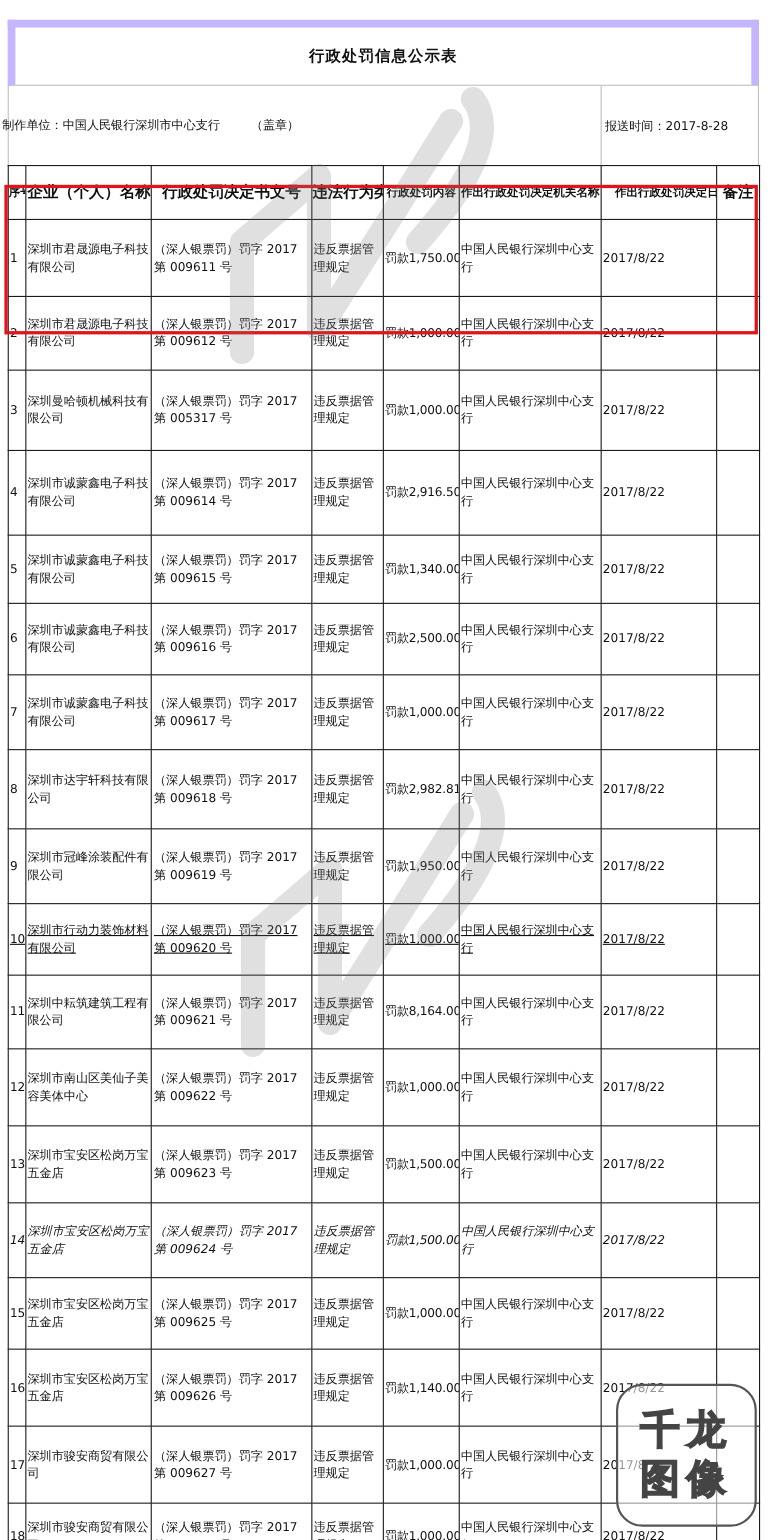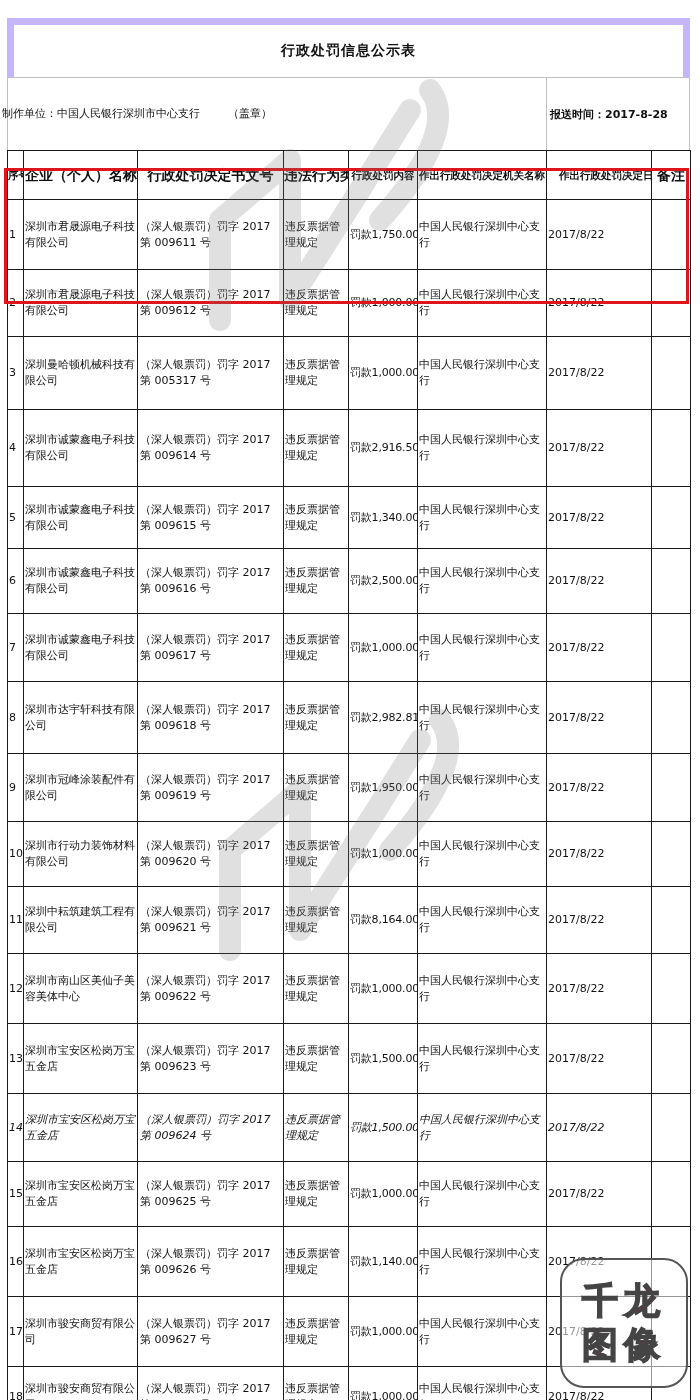--- a/index.html
+++ b/index.html
@@ -7,36 +7,36 @@
          font-family: "DejaVu Sans", "Liberation Sans", sans-serif; color: #111; }
   .sheet { position: absolute; left: 7px; top: 18px; width: 683px; }
   .title-row { height: 52px; border: 7px solid #c4b5fd; border-bottom: 1px solid #bfbfbf;
                display: flex; align-items: center; justify-content: center;
                font-size: 14px; font-weight: bold; letter-spacing: 1px; }
   .meta-row { height: 72px; border-left: 1px solid #bfbfbf; border-right: 1px solid #bfbfbf;
               position: relative; font-size: 11px; padding-left: 36px; }
   .meta-left { position: absolute; left: -6px; top: 28px; white-space: nowrap; }
   .meta-stamp { margin-left: 28px; }
   .meta-right { position: absolute; left: 538px; top: 0; height: 72px; width: 145px;
-                border-left: 1px solid #bfbfbf; display: flex; align-items: center; padding-left: 3px; box-sizing: border-box; font-weight: bold; }
+                border-left: 1px solid #bfbfbf; display: flex; align-items: center; padding-left: 3px; box-sizing: border-box; }
   table { border-collapse: collapse; table-layout: fixed; width: 683px; }
   th, td { border: 1.5px solid #1a1a1a; padding: 0 1px; font-size: 11px; line-height: 16px;
            vertical-align: middle; text-align: left; overflow: hidden; }
   th { height: 24px; font-weight: bold; text-align: center; font-size: 14px; white-space: nowrap; }
   td.seq { text-align: left; padding-left: 1px; }
   td.doc { padding-left: 2px; }
   td.num { white-space: nowrap; letter-spacing: -0.2px; }
   td.date { white-space: nowrap; }
   .highlight { position: absolute; left: 4px; top: 168px; width: 685px; height: 136px;
                border: 3px solid #e0141b; box-sizing: border-box; pointer-events: none; }
   .wm-wps { position: absolute; pointer-events: none; opacity: 0.22; }
   .stamp { position: absolute; left: 560px; top: 1258px; width: 128px; height: 130px;
            border: 2px solid #555; border-radius: 24px; background: rgba(255,255,255,0.55);
            display: flex; flex-direction: column; align-items: center; justify-content: center;
-           font-size: 36px; font-weight: bold; color: #b91c1c; line-height: 44px; letter-spacing: 6px;
+           font-size: 36px; font-weight: bold; color: #0c4a6e; line-height: 44px; letter-spacing: 6px;
            -webkit-text-stroke: 1.5px #444; box-sizing: border-box; }
 </style>
 </head>
 <body>
 
 <div class="sheet">
   <div class="title-row">行政处罚信息公示表</div>
   <div class="meta-row">
     <div class="meta-left">
       <span>制作单位：中国人民银行深圳市中心支行</span><span class="meta-stamp">（盖章）</span>
@@ -152,21 +152,21 @@
         <tr style="height: 68px;">
           <td class="seq">9</td>
           <td class="name">深圳市冠峰涂装配件有限公司</td>
           <td class="doc">（深人银票罚）罚字 2017 第 009619 号</td>
           <td class="type">违反票据管理规定</td>
           <td class="num">罚款1,950.00</td>
           <td class="org">中国人民银行深圳中心支行</td>
           <td class="date">2017/8/22</td>
           <td class="remark"></td>
         </tr>
-        <tr style="height: 65px;">
+        <tr style="height: 65px; text-decoration: underline;">
           <td class="seq">10</td>
           <td class="name">深圳市行动力装饰材料有限公司</td>
           <td class="doc">（深人银票罚）罚字 2017 第 009620 号</td>
           <td class="type">违反票据管理规定</td>
           <td class="num">罚款1,000.00</td>
           <td class="org">中国人民银行深圳中心支行</td>
           <td class="date">2017/8/22</td>
           <td class="remark"></td>
         </tr>
         <tr style="height: 67px;">

